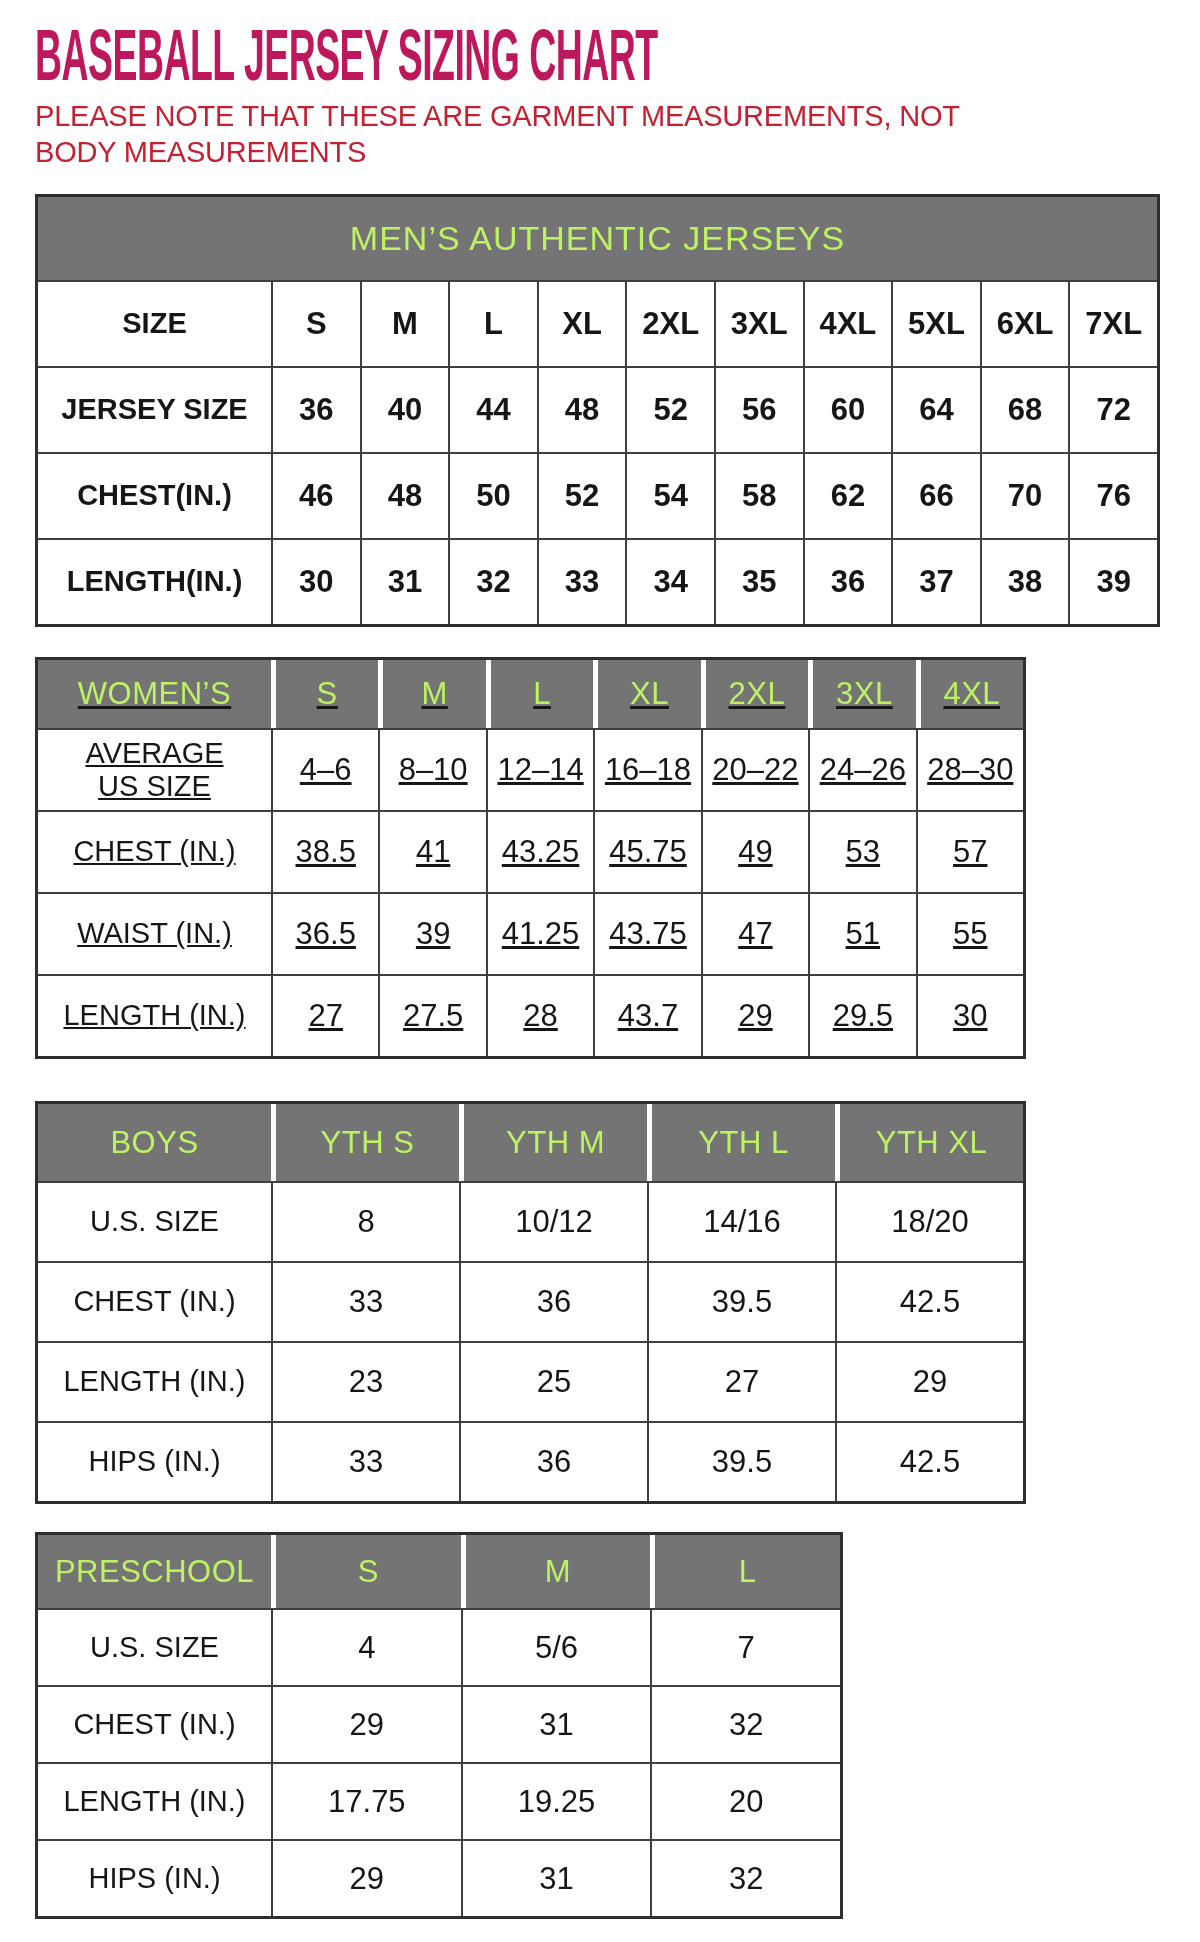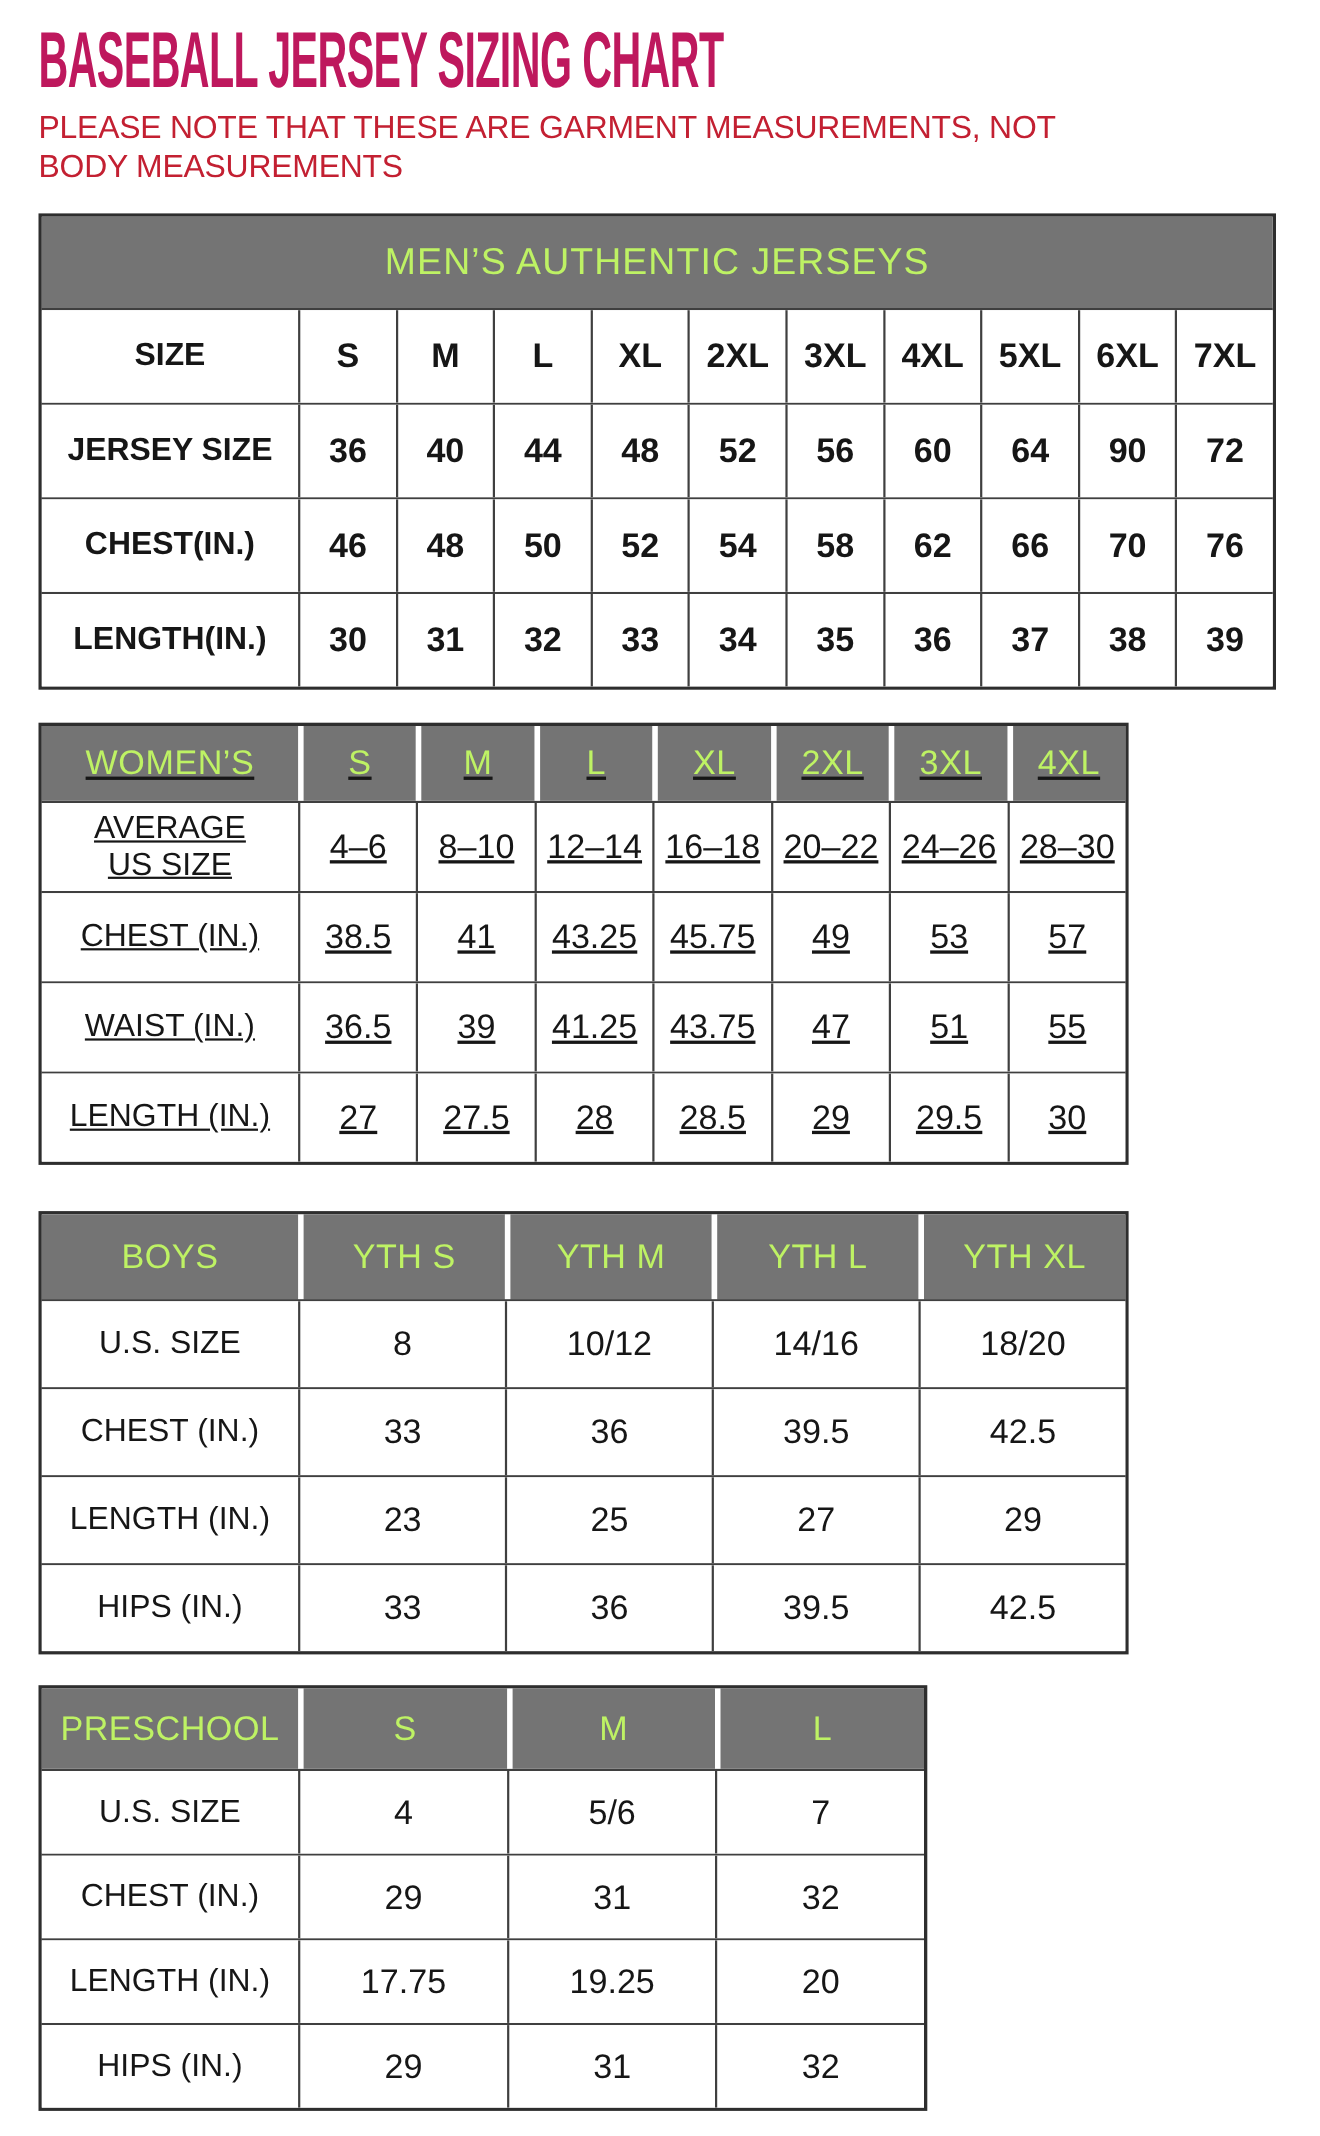--- a/index.html
+++ b/index.html
@@ -128,21 +128,21 @@
       <div class="body-row">
         <div class="body-cell label-cell">JERSEY SIZE</div>
         <div class="body-cell value-cell">36</div>
         <div class="body-cell value-cell">40</div>
         <div class="body-cell value-cell">44</div>
         <div class="body-cell value-cell">48</div>
         <div class="body-cell value-cell">52</div>
         <div class="body-cell value-cell">56</div>
         <div class="body-cell value-cell">60</div>
         <div class="body-cell value-cell">64</div>
-        <div class="body-cell value-cell">90</div>
+        <div class="body-cell value-cell">68</div>
         <div class="body-cell value-cell">72</div>
       </div>
       <div class="body-row">
         <div class="body-cell label-cell">CHEST(IN.)</div>
         <div class="body-cell value-cell">46</div>
         <div class="body-cell value-cell">48</div>
         <div class="body-cell value-cell">50</div>
         <div class="body-cell value-cell">52</div>
         <div class="body-cell value-cell">54</div>
         <div class="body-cell value-cell">58</div>
@@ -206,21 +206,21 @@
         <div class="body-cell value-cell">43.75</div>
         <div class="body-cell value-cell">47</div>
         <div class="body-cell value-cell">51</div>
         <div class="body-cell value-cell">55</div>
       </div>
       <div class="body-row">
         <div class="body-cell label-cell">LENGTH (IN.)</div>
         <div class="body-cell value-cell">27</div>
         <div class="body-cell value-cell">27.5</div>
         <div class="body-cell value-cell">28</div>
-        <div class="body-cell value-cell">28.5</div>
+        <div class="body-cell value-cell">43.7</div>
         <div class="body-cell value-cell">29</div>
         <div class="body-cell value-cell">29.5</div>
         <div class="body-cell value-cell">30</div>
       </div>
     </div>
 
   <div class="tbl tbl-boys">
       <div class="head-row">
         <div class="head-cell">BOYS</div>
         <div class="head-cell">YTH S</div>

